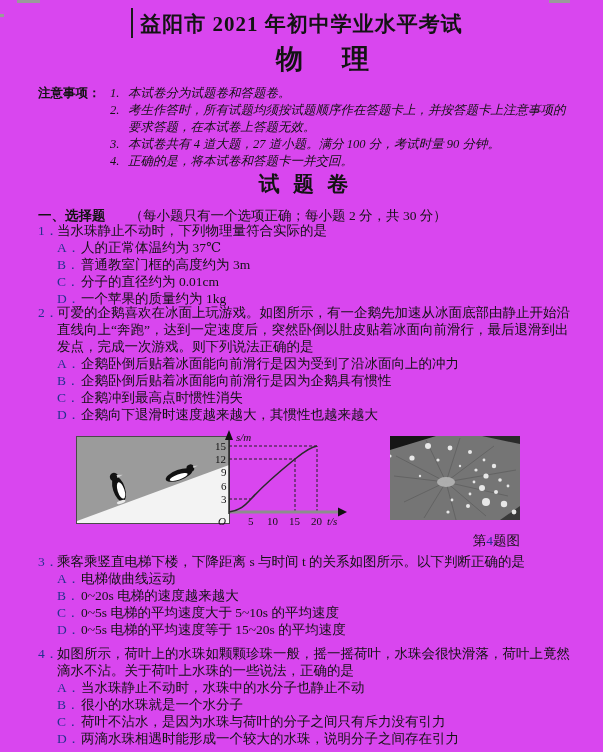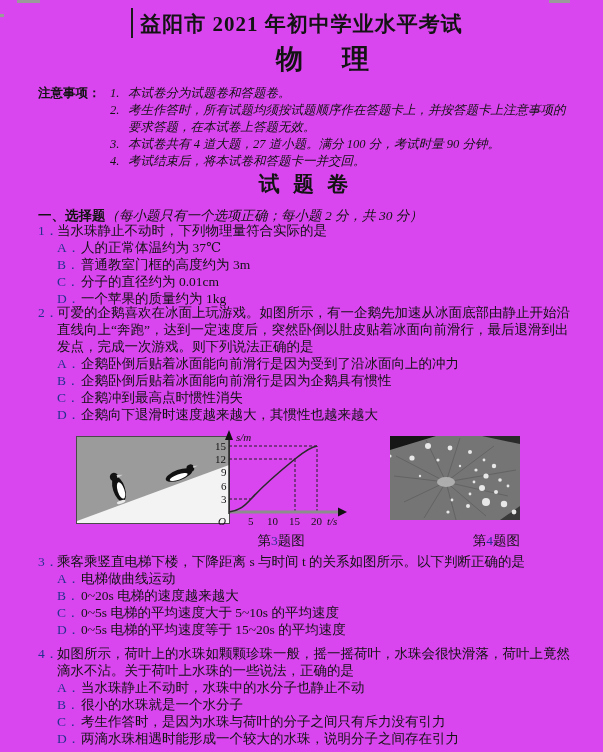--- a/index.html
+++ b/index.html
@@ -15,21 +15,21 @@
   .notes-row{display:flex;}
   .notes-label{width:72px;flex:0 0 72px;font-weight:700;}
   .notes-items{flex:1;}
   .note-item{display:flex;font-style:italic;}
   .note-num{width:18px;flex:0 0 18px;}
   .note-text{flex:1;max-width:468px;}
   .paper-title{position:absolute;left:8px;right:0;top:170px;text-align:center;
                font-size:21px;font-weight:700;letter-spacing:4px;}
   .section-head{position:absolute;left:38px;top:207px;font-size:13.5px;}
   .section-name{font-weight:700;}
-  .kai{font-style:italic;}
+  .kai{margin-left:24px;}
   .q{position:absolute;left:38px;width:540px;font-size:13.5px;line-height:17px;}
   .q-head{display:flex;}
   .q-num{width:19px;flex:0 0 19px;}
   .q-text{flex:1;}
   .opt{display:flex;margin-left:19px;}
   .opt-label{width:24px;flex:0 0 24px;}
   .opt-text{flex:1;}
   .blue{color:#26318f;}
   .figrow{position:absolute;left:0;top:430px;width:603px;height:122px;}
   .fig{position:absolute;}
@@ -64,21 +64,21 @@
         <div class="note-item">
           <span class="note-num">2.</span>
           <span class="note-text">考生作答时，所有试题均须按试题顺序作在答题卡上，并按答题卡上注意事项的要求答题，在本试卷上答题无效。</span>
         </div>
         <div class="note-item">
           <span class="note-num">3.</span>
           <span class="note-text">本试卷共有 4 道大题，27 道小题。满分 100 分，考试时量 90 分钟。</span>
         </div>
         <div class="note-item">
           <span class="note-num">4.</span>
-          <span class="note-text">考试结束后，将本试卷和答题卡一并交回。</span>
+          <span class="note-text">正确的是，将本试卷和答题卡一并交回。</span>
         </div>
       </div>
     </div>
   </div>
 
   <div class="paper-title">试 题 卷</div>
 
   <div class="section-head">
     <span class="section-name">一、选择题</span><span class="kai">（每小题只有一个选项正确；每小题 2 分，共 30 分）</span>
   </div>
@@ -178,23 +178,20 @@
         <text x="1" y="20" class="tick">15</text>
         <text x="1" y="33" class="tick">12</text>
         <text x="7" y="46" class="tick">9</text>
         <text x="7" y="60" class="tick">6</text>
         <text x="7" y="73" class="tick">3</text>
         <text x="34" y="95" class="tick">5</text>
         <text x="53" y="95" class="tick">10</text>
         <text x="75" y="95" class="tick">15</text>
         <text x="97" y="95" class="tick">20</text>
       </svg>
-      <div class="caption" style="position:static;width:134px;margin-top:-2px;">
-        <span>第</span><span class="blue">3</span><span>题图</span>
-      </div>
     </div>
 
     <div class="fig" style="left:390px;top:6px;">
       <div class="photo-box">
         <svg width="130" height="84" viewBox="0 0 130 84">
           <rect x="0" y="0" width="130" height="84" fill="#757575"></rect>
           <polygon points="0,0 46,0 0,14" fill="#161616"></polygon>
           <polygon points="92,0 130,0 130,8" fill="#2a2a2a"></polygon>
           <polygon points="110,84 130,70 130,84" fill="#3a3a3a"></polygon>
 
@@ -278,21 +275,21 @@
     <div class="opt">
         <span class="opt-label blue">A．</span>
         <span class="opt-text">当水珠静止不动时，水珠中的水分子也静止不动</span>
       </div>
     <div class="opt">
         <span class="opt-label blue">B．</span>
         <span class="opt-text">很小的水珠就是一个水分子</span>
       </div>
     <div class="opt">
         <span class="opt-label blue">C．</span>
-        <span class="opt-text">考生作答时，是因为水珠与荷叶的分子之间只有斥力没有引力</span>
+        <span class="opt-text">荷叶不沾水，是因为水珠与荷叶的分子之间只有斥力没有引力</span>
       </div>
     <div class="opt">
         <span class="opt-label blue">D．</span>
         <span class="opt-text">两滴水珠相遇时能形成一个较大的水珠，说明分子之间存在引力</span>
       </div>
   </div>
 
 </div>
 
 </body></html>

